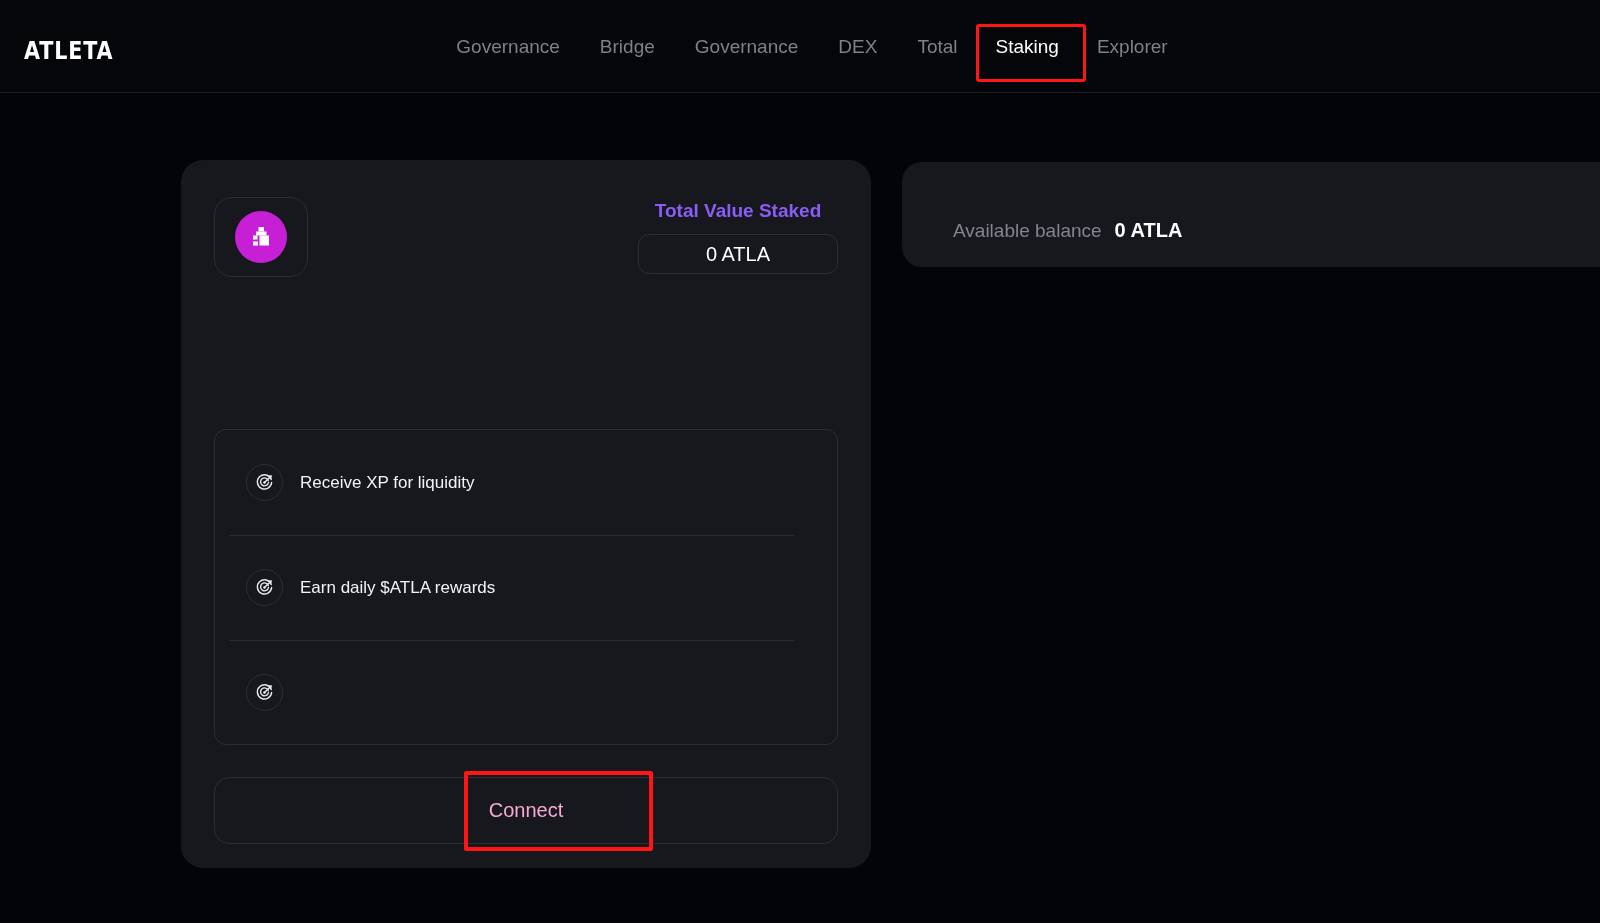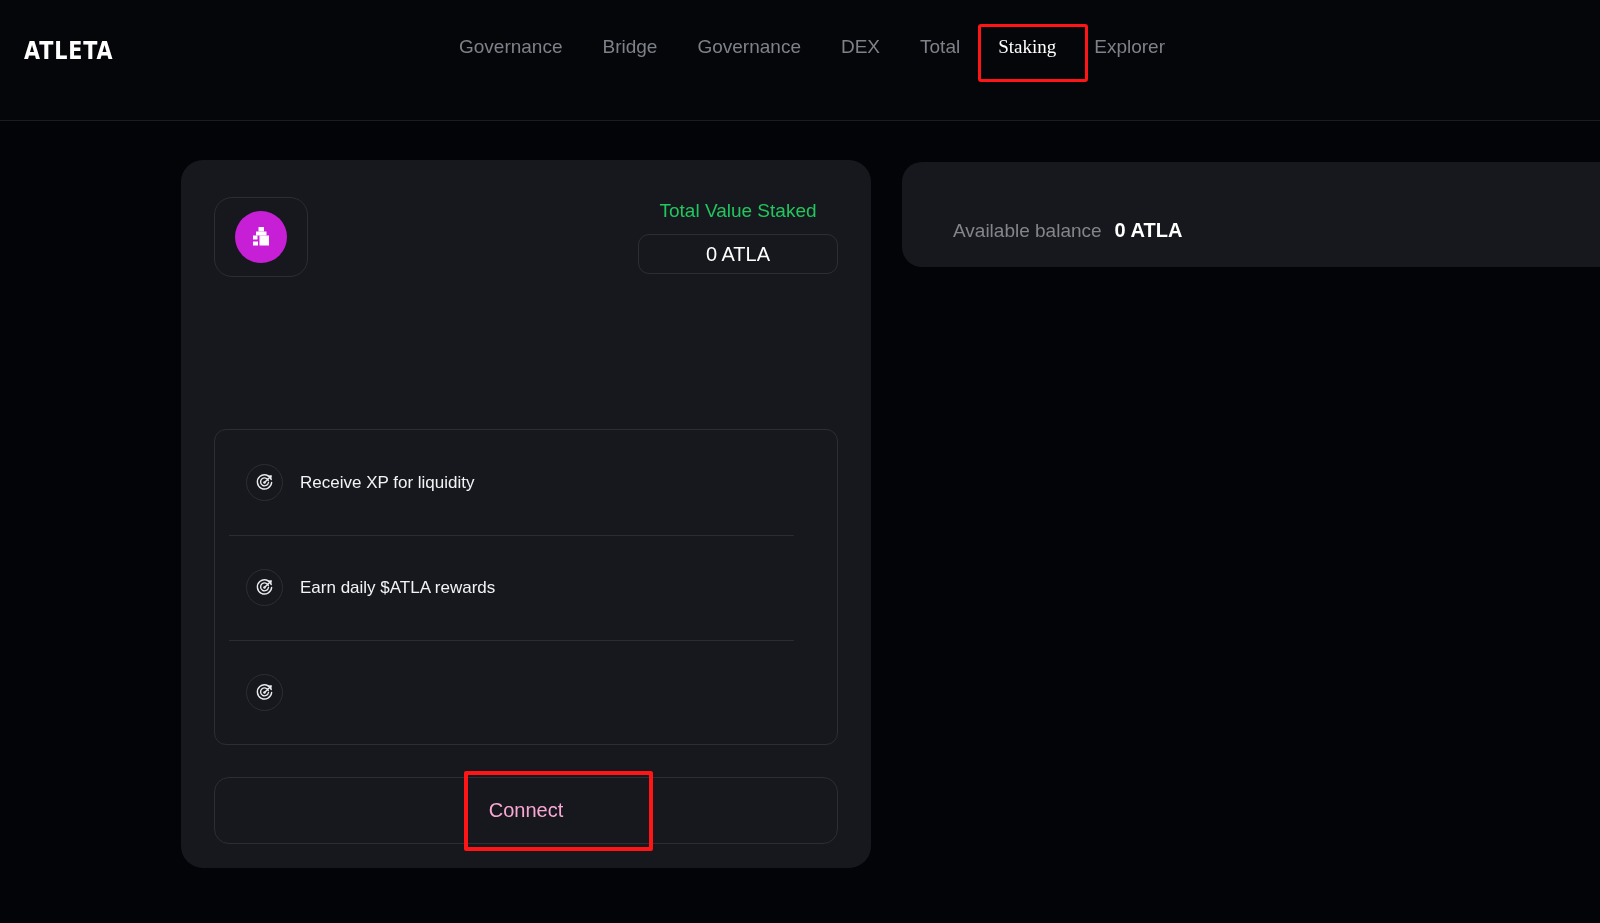--- a/index.html
+++ b/index.html
@@ -8,21 +8,21 @@
     width:1600px; height:923px;
     background:#030407;
     font-family:"Liberation Sans", sans-serif;
     overflow:hidden;
   }
   body { position:relative; }
 
   
   .header {
     position:absolute; top:0; left:0;
-    width:1600px; height:121px;
+    width:1600px; height:93px;
     background:#05060a;
     border-bottom:1px solid #1b1d22;
   }
   .logo {
     position:absolute; left:24px; top:36px;
     color:#ffffff;
     font-size:25px;
     font-weight:700;
     letter-spacing:1px;
     font-family:"DejaVu Sans", sans-serif;
@@ -41,21 +41,20 @@
     font-size:19px;
     padding:0 20px;
     line-height:93px;
     white-space:nowrap;
     cursor:pointer;
   }
   .nav-item.active { color:#ffffff; }
   .nav-item.boxed {
     position:relative;
     padding:0 18px;
-    font-family:Liberation Serif, serif;
   }
   .nav-item.boxed::after {
     content:"";
     position:absolute;
     left:-2px; top:24px;
     width:104px; height:52px;
     border:3px solid #ff1515;
     border-radius:3px;
     pointer-events:none;
   }
@@ -84,23 +83,24 @@
     border-radius:50%;
     background:#c61fd6;
     display:flex; align-items:center; justify-content:center;
   }
   .tvs-block {
     position:absolute; right:0; top:2px;
     width:200px;
     text-align:center;
   }
   .tvs-label {
-    color:#22c55e;
+    color:#8b5cf6;
     font-size:19px;
     line-height:24px;
+    font-weight:bold;
   }
   .tvs-pill {
     margin-top:11px;
     height:40px;
     border:1px solid #2c2e34;
     border-radius:11px;
     display:flex; align-items:center; justify-content:center;
     color:#ffffff;
     font-size:20px;
   }

